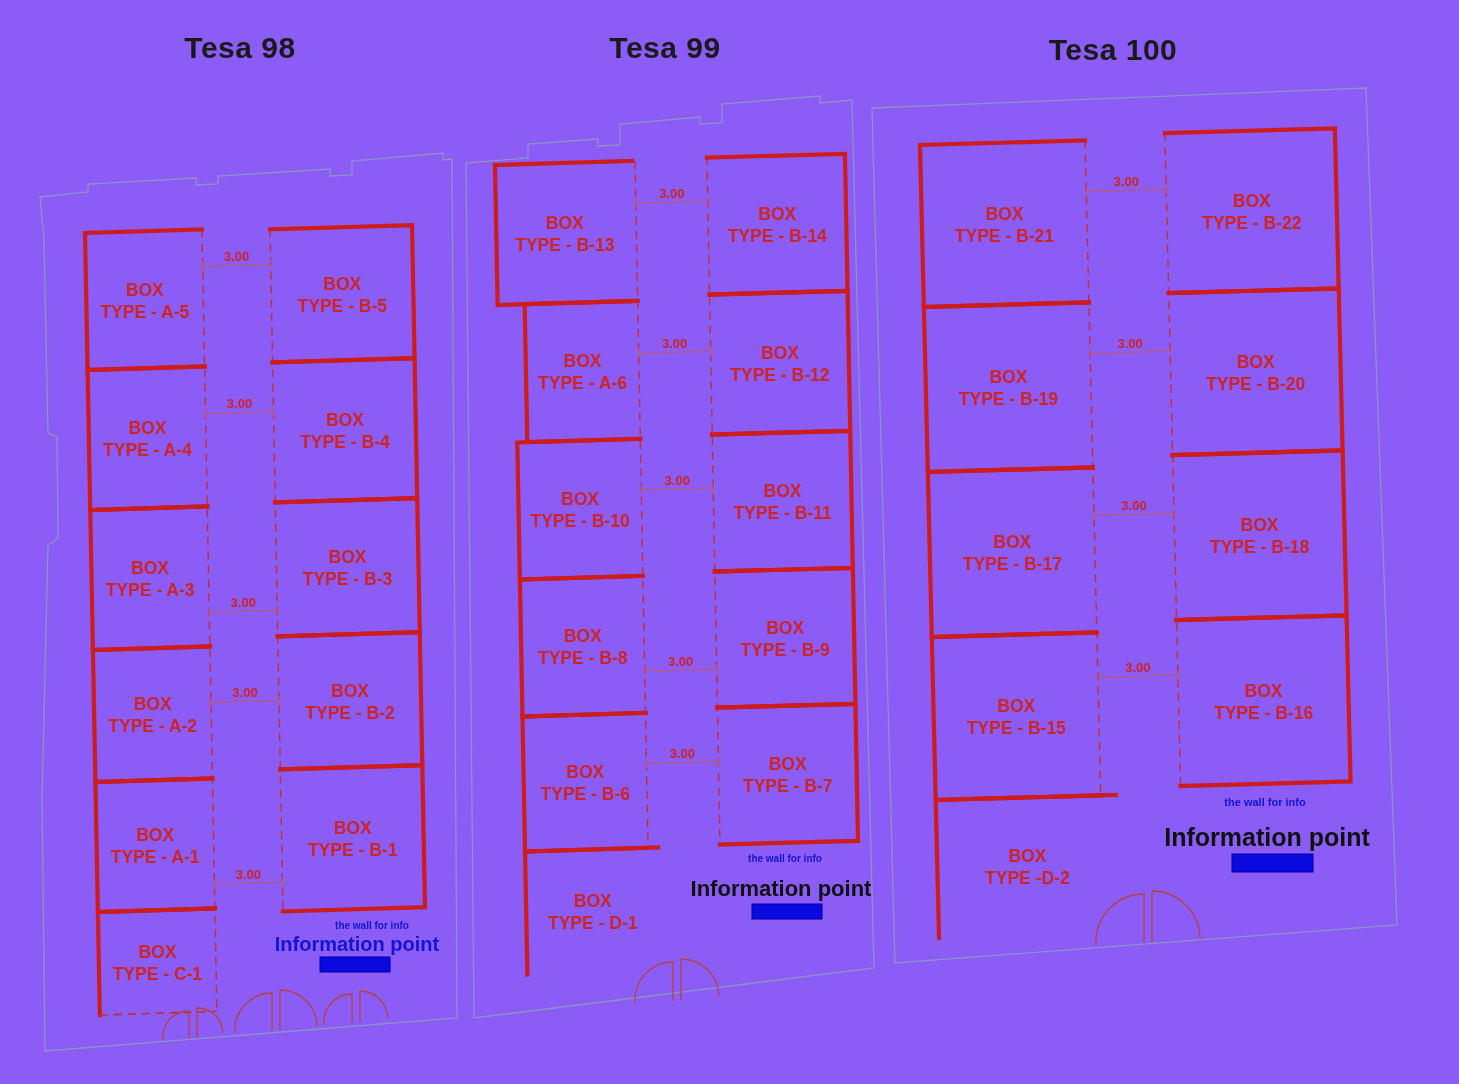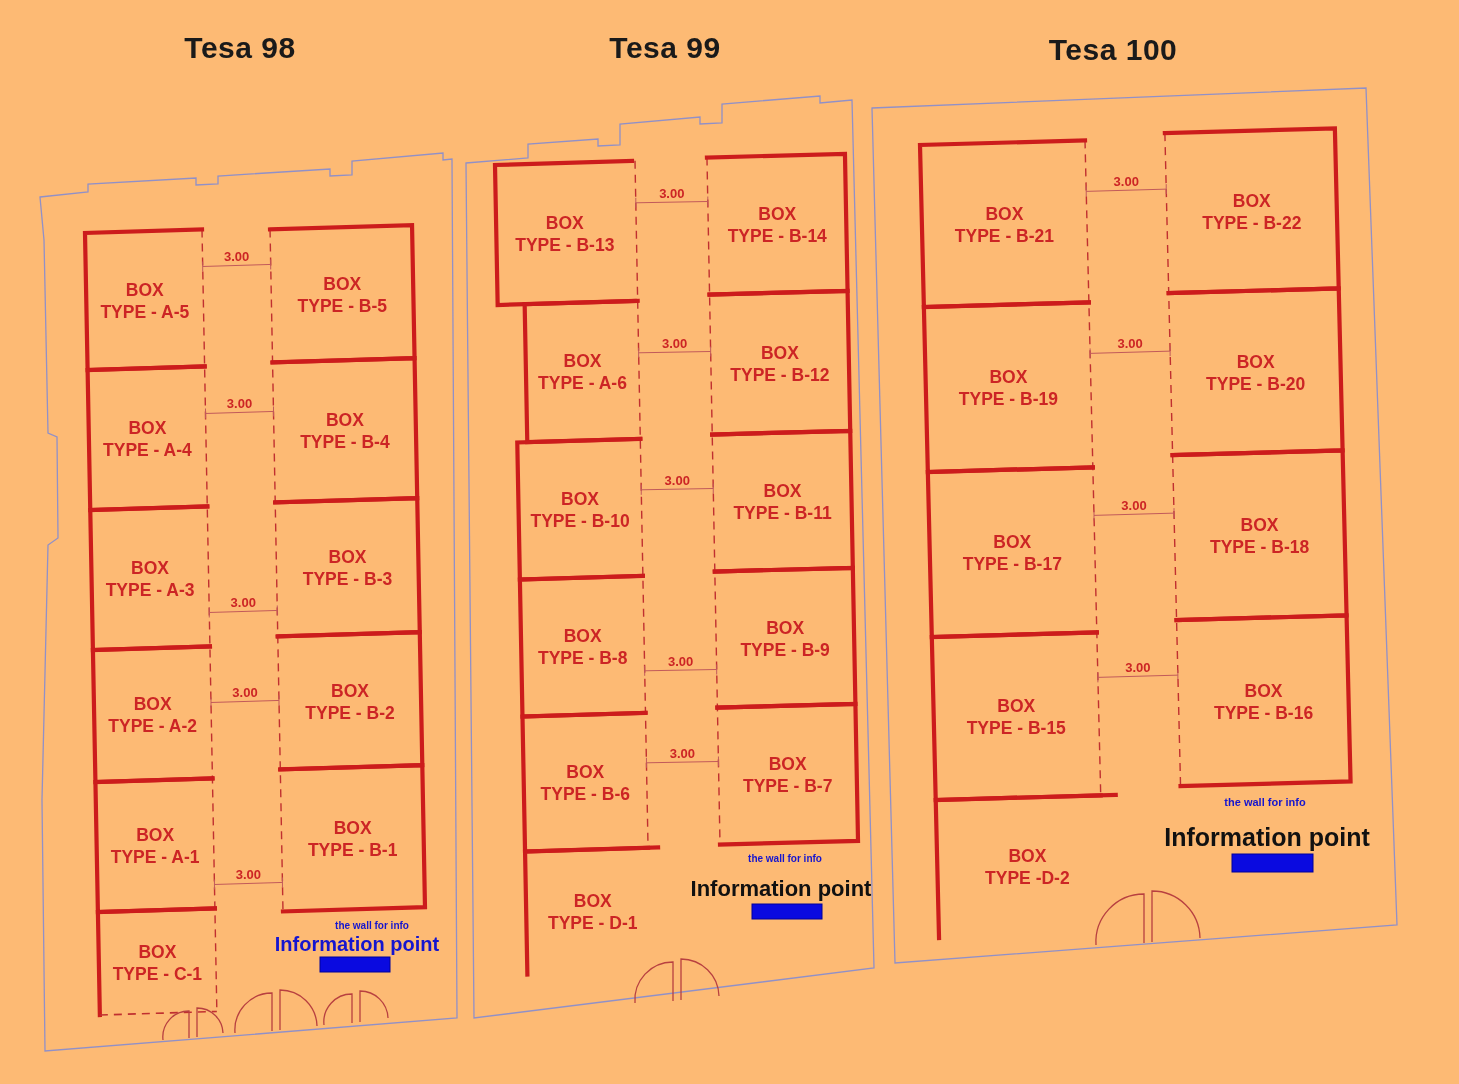--- a/index.html
+++ b/index.html
@@ -1,16 +1,16 @@
 <!DOCTYPE html>
 <html><head>
 <meta charset="utf-8">
 <style>
   html,body{margin:0;padding:0;background:#ffffff;}
-  .canvas{position:relative;width:1459px;height:1084px;background:#fdba74;overflow:hidden;
+  .canvas{position:relative;width:1459px;height:1084px;background:#8b5cf6;overflow:hidden;
           font-family:"Liberation Sans", sans-serif;}
   svg{position:absolute;left:0;top:0;}
   text{font-family:"Liberation Sans", sans-serif;}
   .plan-title{font-size:30px;font-weight:bold;fill:#1a1a1a;letter-spacing:0.5px;}
 </style>
 </head>
 <body>
 
 <div class="canvas">
   <svg id="plan-svg" width="1459" height="1084" viewBox="0 0 1459 1084">

